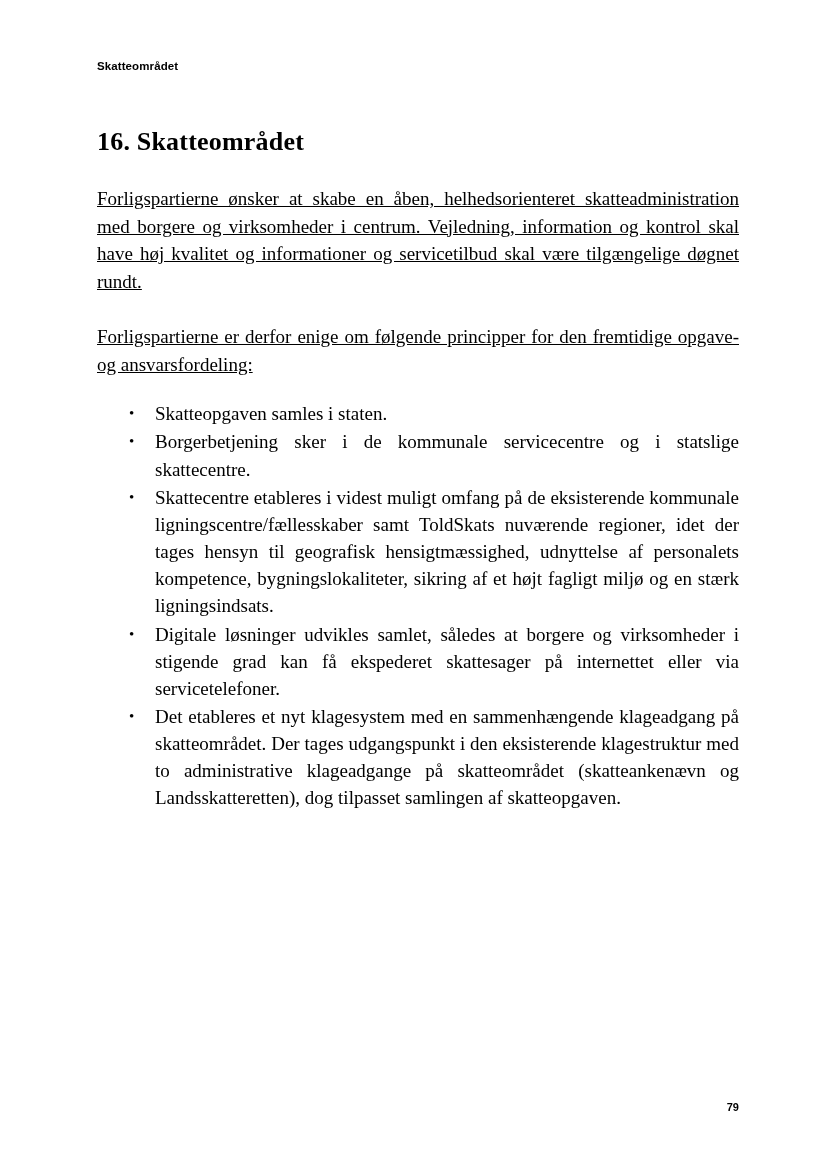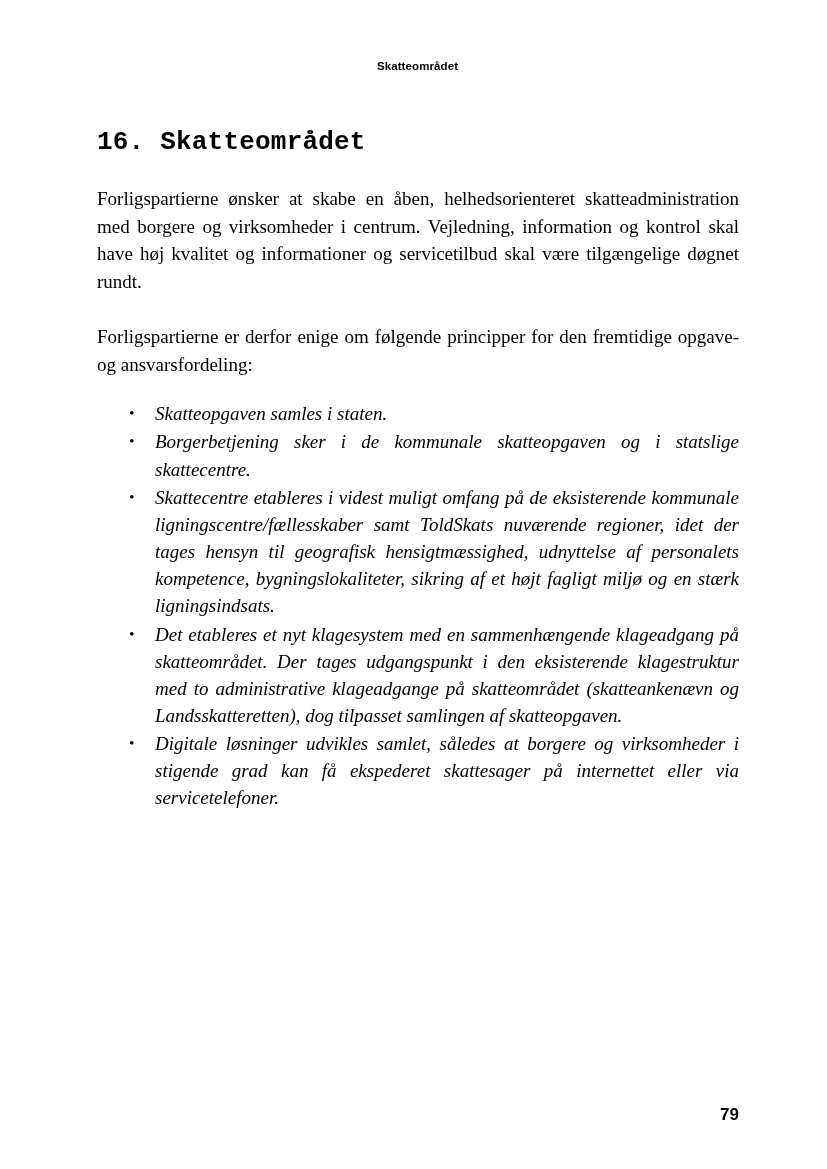--- a/index.html
+++ b/index.html
@@ -17,94 +17,94 @@
   }
   .page {
     position: absolute;
     top: 0; left: 0;
     width: 827px;
     height: 1169px;
     box-sizing: border-box;
     padding: 60px 88px 40px 97px;
   }
   .running-head {
-    text-align: center;
+    text-align: left;
     font-family: "Liberation Sans", sans-serif;
     font-size: 11.5px;
     font-weight: bold;
     letter-spacing: 0.1px;
     color: #000;
     margin: 0 0 0 0;
     padding-right: 1px;
   }
   .title {
-    font-family: Liberation Mono, monospace;
+    font-family: Liberation Serif, serif;
     font-size: 26px;
     font-weight: bold;
     letter-spacing: 0.2px;
     margin: 55px 0 0 0;
     padding: 0;
   }
   .body-text {
     font-size: 19px;
     line-height: 1.45;
     text-align: justify;
     margin: 28px 0 0 0;
     hyphens: manual;
+    text-decoration: underline;
   }
   .body-text.second {
   }
   ul.bullets {
     list-style: none;
     margin: 22px 0 0 0;
     padding: 0;
   }
   ul.bullets li {
     position: relative;
     font-size: 19px;
     line-height: 1.43;
     text-align: justify;
     padding-left: 58px;
     margin-bottom: 1px;
-    font-style: italic;
   }
   ul.bullets li::before {
     content: "\2022";
     position: absolute;
     left: 32px;
     top: 0;
     font-size: 15px;
     line-height: 1.75;
   }
   .page-number {
     position: absolute;
     right: 88px;
-    bottom: 44px;
+    bottom: 56px;
     font-family: "Liberation Sans", sans-serif;
-    font-size: 17px;
+    font-size: 11px;
     font-weight: bold;
     margin-left: 32px;
   }
 </style>
 </head>
 <body>
 
 <div class="page">
 
   <div class="running-head">Skatteområdet</div>
 
   <h1 class="title">16. Skatteområdet</h1>
 
   <p class="body-text">Forligspartierne ønsker at skabe en åben, helhedsorienteret skatteadministration med borgere og virksomheder i centrum. Vejledning, information og kontrol skal have høj kvalitet og informationer og servicetilbud skal være tilgængelige døgnet rundt.</p>
 
   <p class="body-text second">Forligspartierne er derfor enige om følgende principper for den fremtidige opgave- og ansvarsfordeling:</p>
 
   <ul class="bullets">
     <li>Skatteopgaven samles i staten.</li>
-    <li>Borgerbetjening sker i de kommunale skatteopgaven og i statslige skattecentre.</li>
+    <li>Borgerbetjening sker i de kommunale servicecentre og i statslige skattecentre.</li>
     <li>Skattecentre etableres i videst muligt omfang på de eksisterende kommunale ligningscentre/fællesskaber samt ToldSkats nuværende regioner, idet der tages hensyn til geografisk hensigtmæssighed, udnyttelse af personalets kompetence, bygningslokaliteter, sikring af et højt fagligt miljø og en stærk ligningsindsats.</li>
+    <li>Digitale løsninger udvikles samlet, således at borgere og virksomheder i stigende grad kan få ekspederet skattesager på internettet eller via servicetelefoner.</li>
     <li>Det etableres et nyt klagesystem med en sammenhængende klageadgang på skatteområdet. Der tages udgangspunkt i den eksisterende klagestruktur med to administrative klageadgange på skatteområdet (skatteankenævn og Landsskatteretten), dog tilpasset samlingen af skatteopgaven.</li>
-    <li>Digitale løsninger udvikles samlet, således at borgere og virksomheder i stigende grad kan få ekspederet skattesager på internettet eller via servicetelefoner.</li>
   </ul>
 
   <div class="page-number">79</div>
 
 </div>
 
 </body></html>

